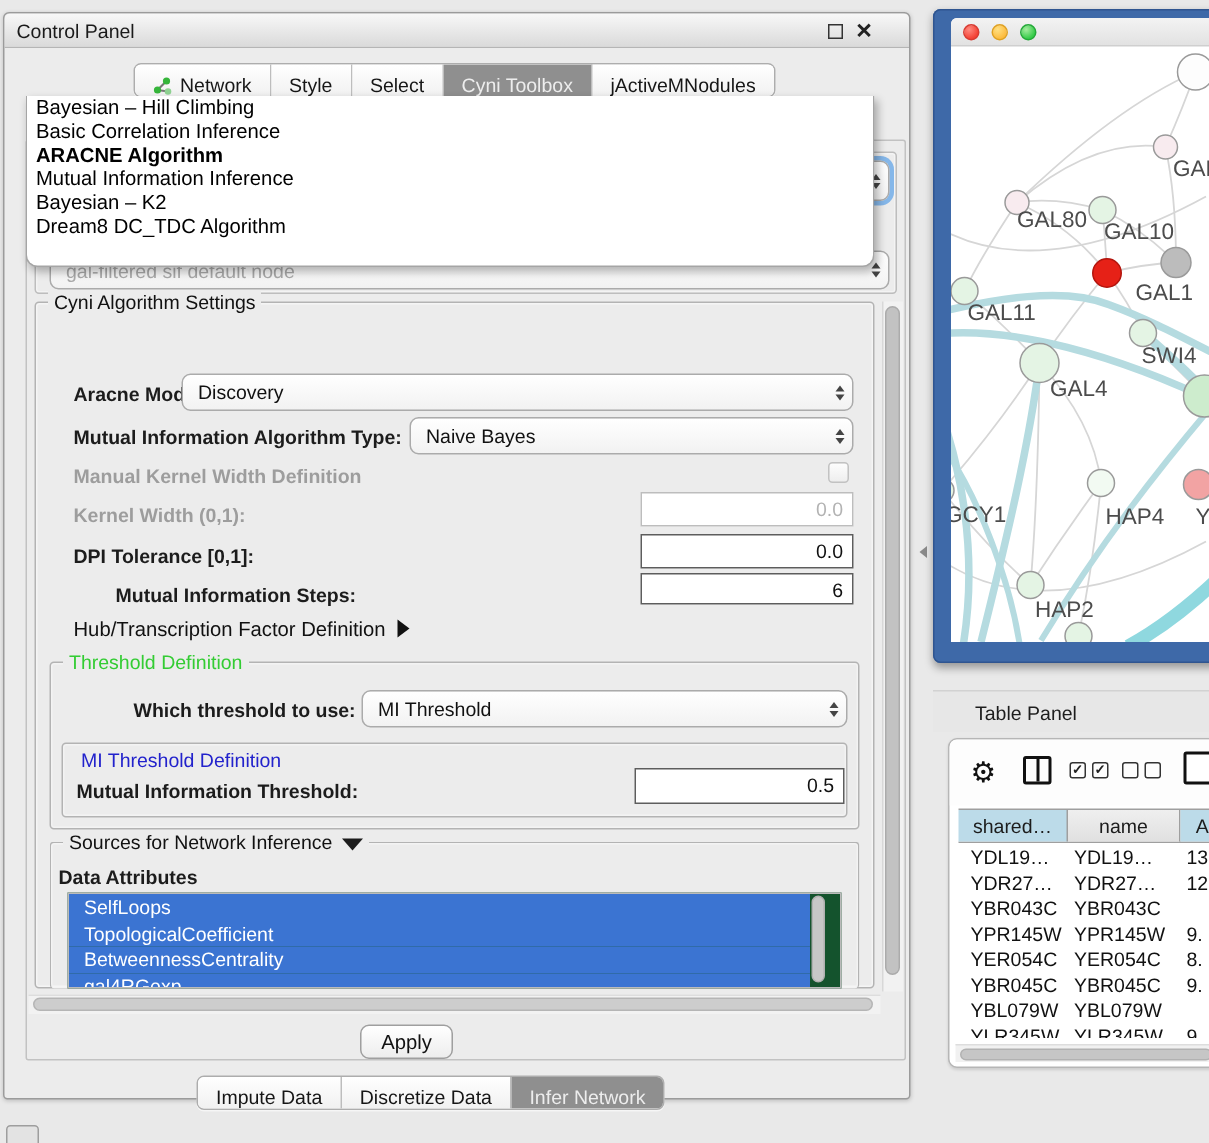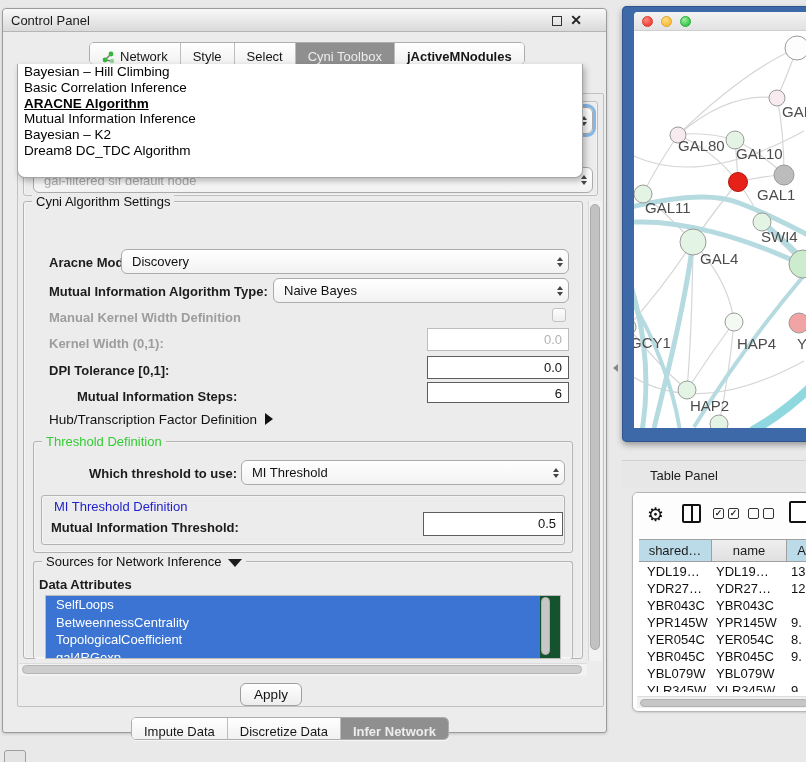--- a/index.html
+++ b/index.html
@@ -18,31 +18,31 @@
   .win-btn { top:6px; width:12px; height:12px; font-weight:bold; color:#222; text-align:center; line-height:11px; }
   #cp-restore { left:549px; width:10px; height:10px; border:1.5px solid #333; top:7px; }
   #cp-close { left:567px; font-size:14px; }
 
   
   .seg-group { display:flex; height:23px; border:1px solid #adadad; border-radius:5px;
     background:#fdfdfd; overflow:hidden; box-shadow:0 1px 0 rgba(255,255,255,.6); }
   .seg { display:flex; align-items:flex-end; justify-content:center; padding:0 12px;
     border-right:1px solid #bdbdbd; background:linear-gradient(#ffffff,#f1f1f1);
     color:#161616; white-space:nowrap; }
-  .seg:last-child { border-right:none;font-weight:bold; }
+  .seg:last-child { border-right:none; }
   .seg.sel { background:#8f8f8f; color:#ededed; }
   #top-tabs { left:86px; top:33px; }
 
   
   #algo-popup { left:14px; top:55px; width:566px; height:114px; background:#fff;
     border:1px solid #a5a5a5; border-top:none; border-radius:0 0 8px 8px;
     box-shadow:2px 3px 6px rgba(0,0,0,.28); z-index:30; overflow:hidden; }
   #algo-popup .hint { text-align:center; color:#b9b9b9; padding-top:3px; height:17px; font-size:13px; }
   .algo-item { height:15.8px; line-height:15.8px; padding-left:6px; font-size:13.5px; color:#000; }
-  .algo-item.bold { font-weight:bold;text-decoration:underline; }
+  .algo-item.bold { font-weight:bold; }
 
   
   #tab-panel { left:14px; top:84px; width:587px; height:614px;
     border:1px solid #c2c2c2; background:#ececec; border-radius:2px; }
   #inference-group { left:20px; top:92px; width:575px; height:95px;
     border:1px solid #bdbdbd; border-radius:3px; }
   .mac-combo { background:linear-gradient(#ffffff,#f2f2f2); border:1px solid #ababab;
     border-radius:6px; display:flex; align-items:center; position:absolute; }
   .mac-combo .val { padding-left:10px; flex:1; }
   .stepper { width:16px; height:100%; display:flex; flex-direction:column; align-items:center; justify-content:center; gap:2px; }
@@ -280,25 +280,25 @@
     </span>
   </div>
   <div class="abs lbl" style="left:36px; top:568px;">Data Attributes</div>
   <div class="abs" id="attr-list">
 
       <div class="attr-item">
         <span>SelfLoops</span>
       </div>
 
       <div class="attr-item">
+        <span>TopologicalCoefficient</span>
+      </div>
+
+      <div class="attr-item">
         <span>BetweennessCentrality</span>
-      </div>
-
-      <div class="attr-item">
-        <span>TopologicalCoefficient</span>
       </div>
 
       <div class="attr-item">
         <span>gal4RGexp</span>
       </div>
     </div>
   <div class="abs" id="attr-vsb"></div>
 
   <div class="abs sb-track-v" id="set-vsb-track"></div>
   <div class="abs" id="set-vsb-thumb"></div>

